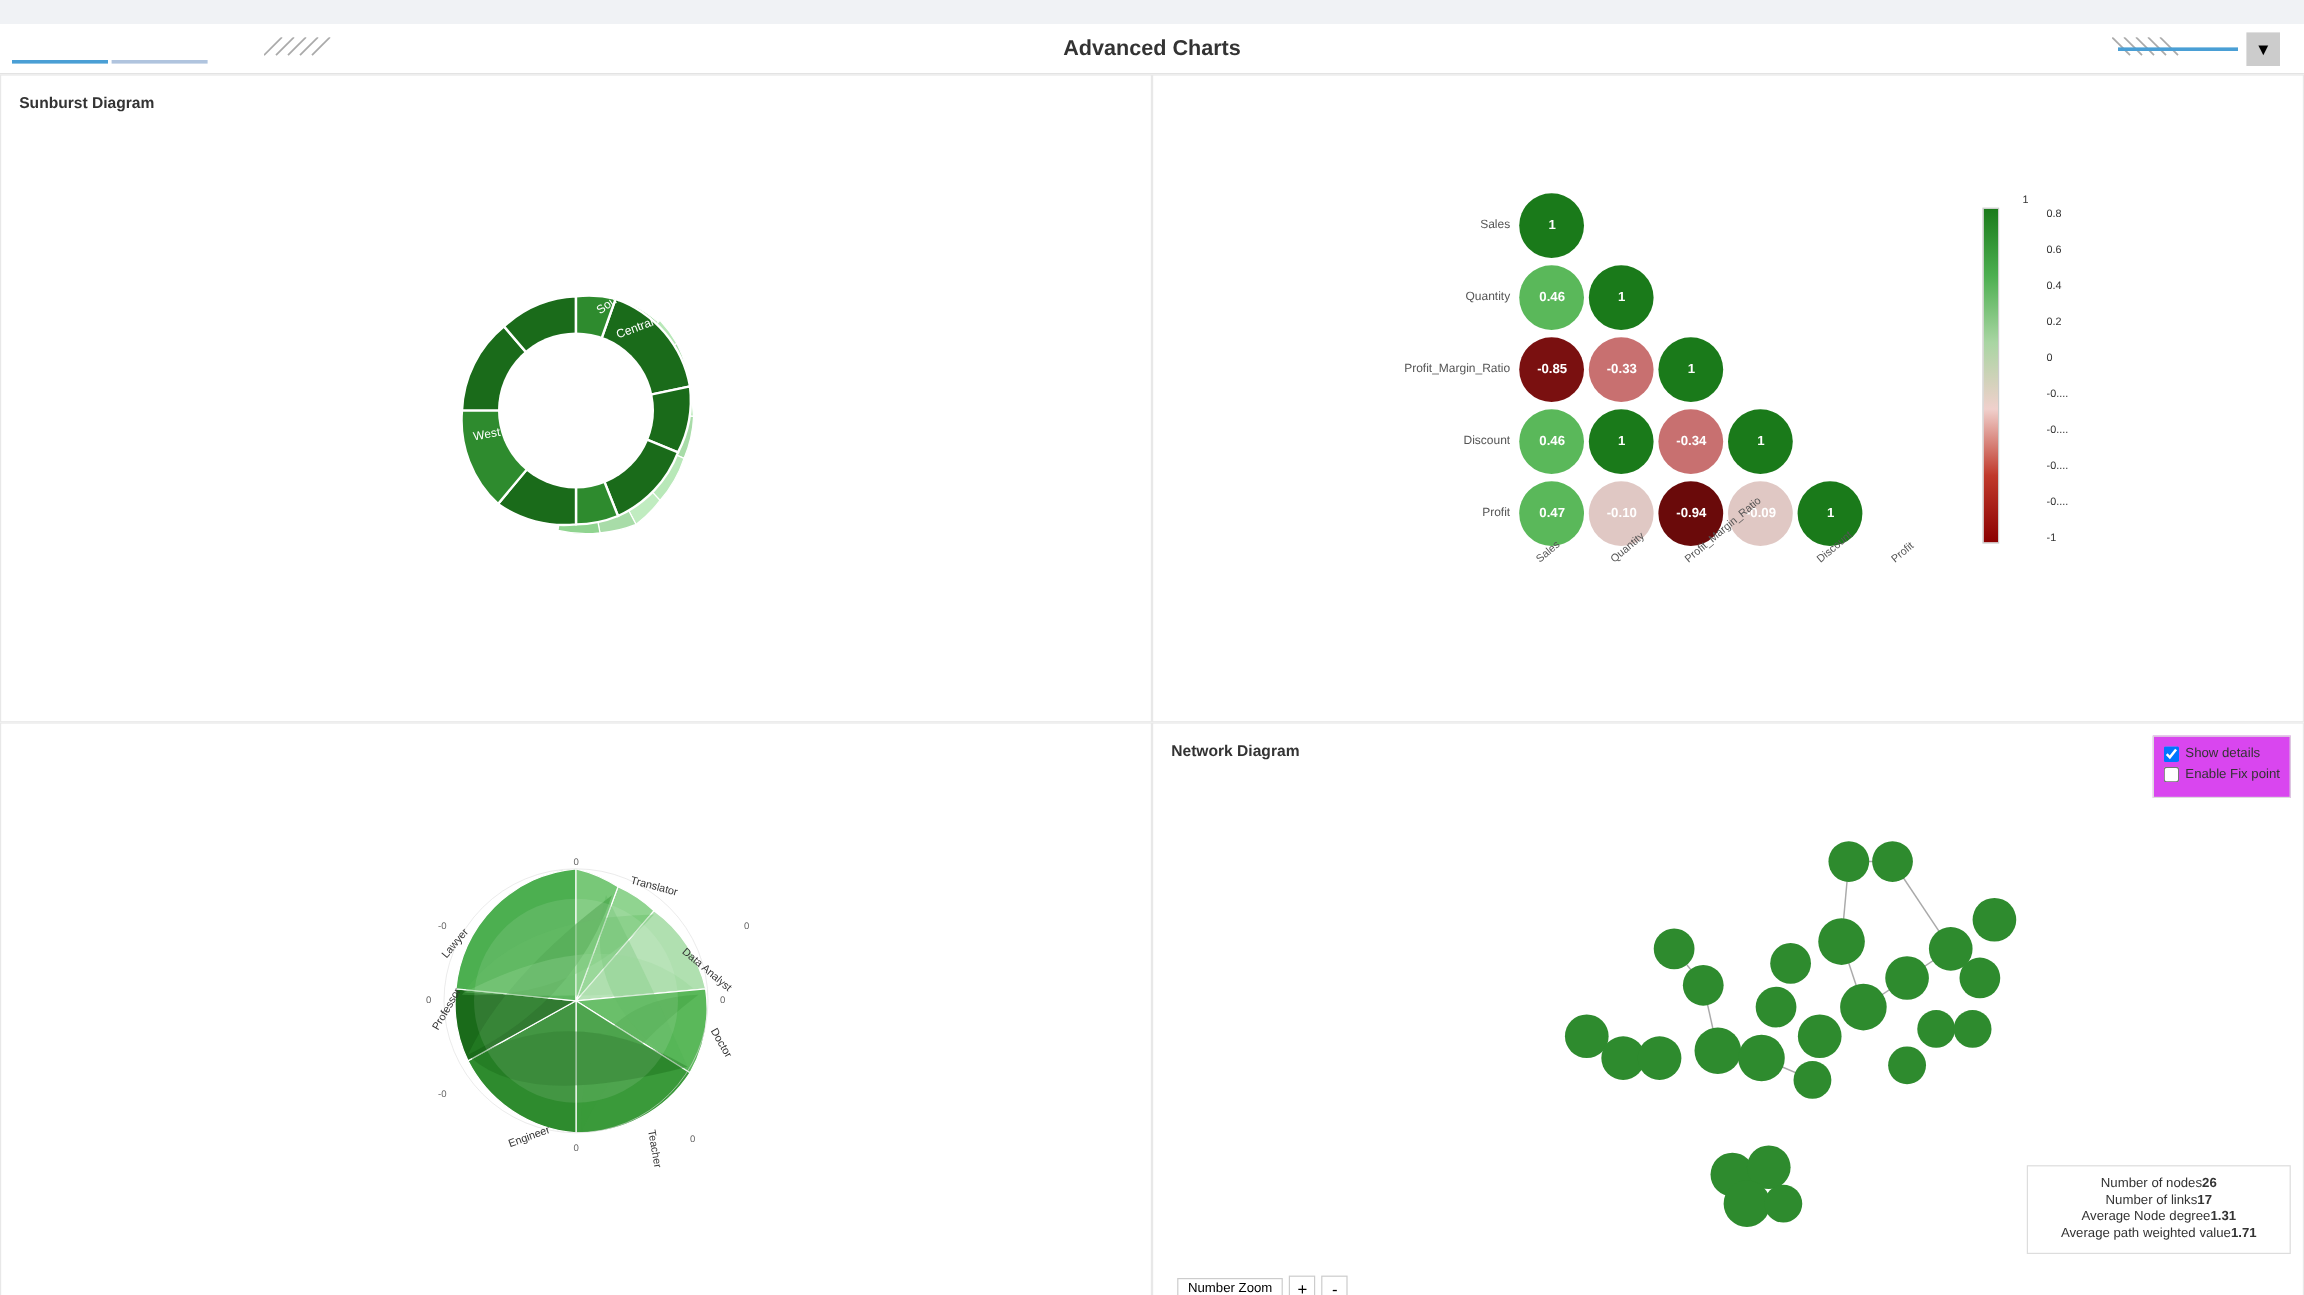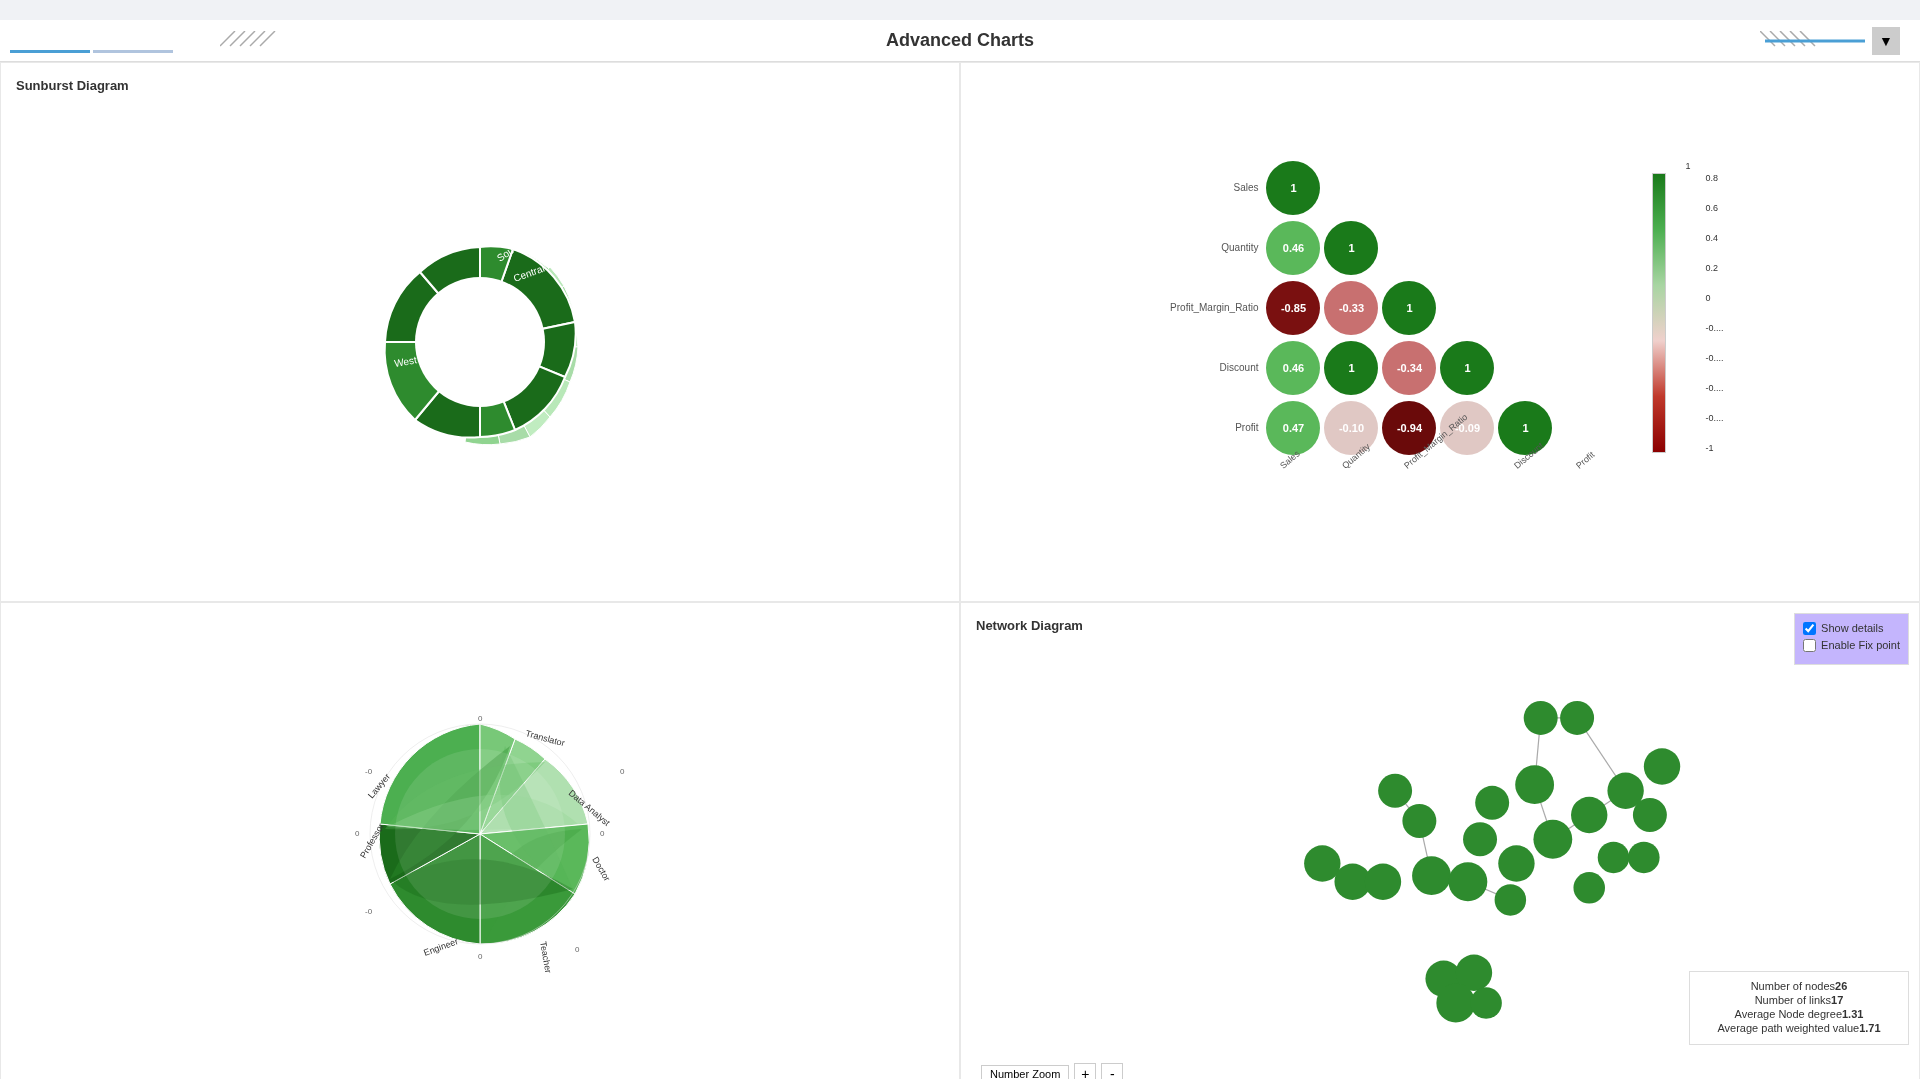--- a/index.html
+++ b/index.html
@@ -123,21 +123,21 @@
     
     .chord-container {
       position: relative;
       width: 300px;
       height: 300px;
     }
     .network-controls {
       position: absolute;
       top: 10px;
       right: 10px;
-      background: #c4b5fd;
+      background: #d946ef;
       border: 1px solid #ddd;
       padding: 8px;
       font-size: 11px;
     }
     .network-controls label {
       display: flex;
       align-items: center;
       gap: 5px;
       margin-bottom: 4px;
       cursor: pointer;

